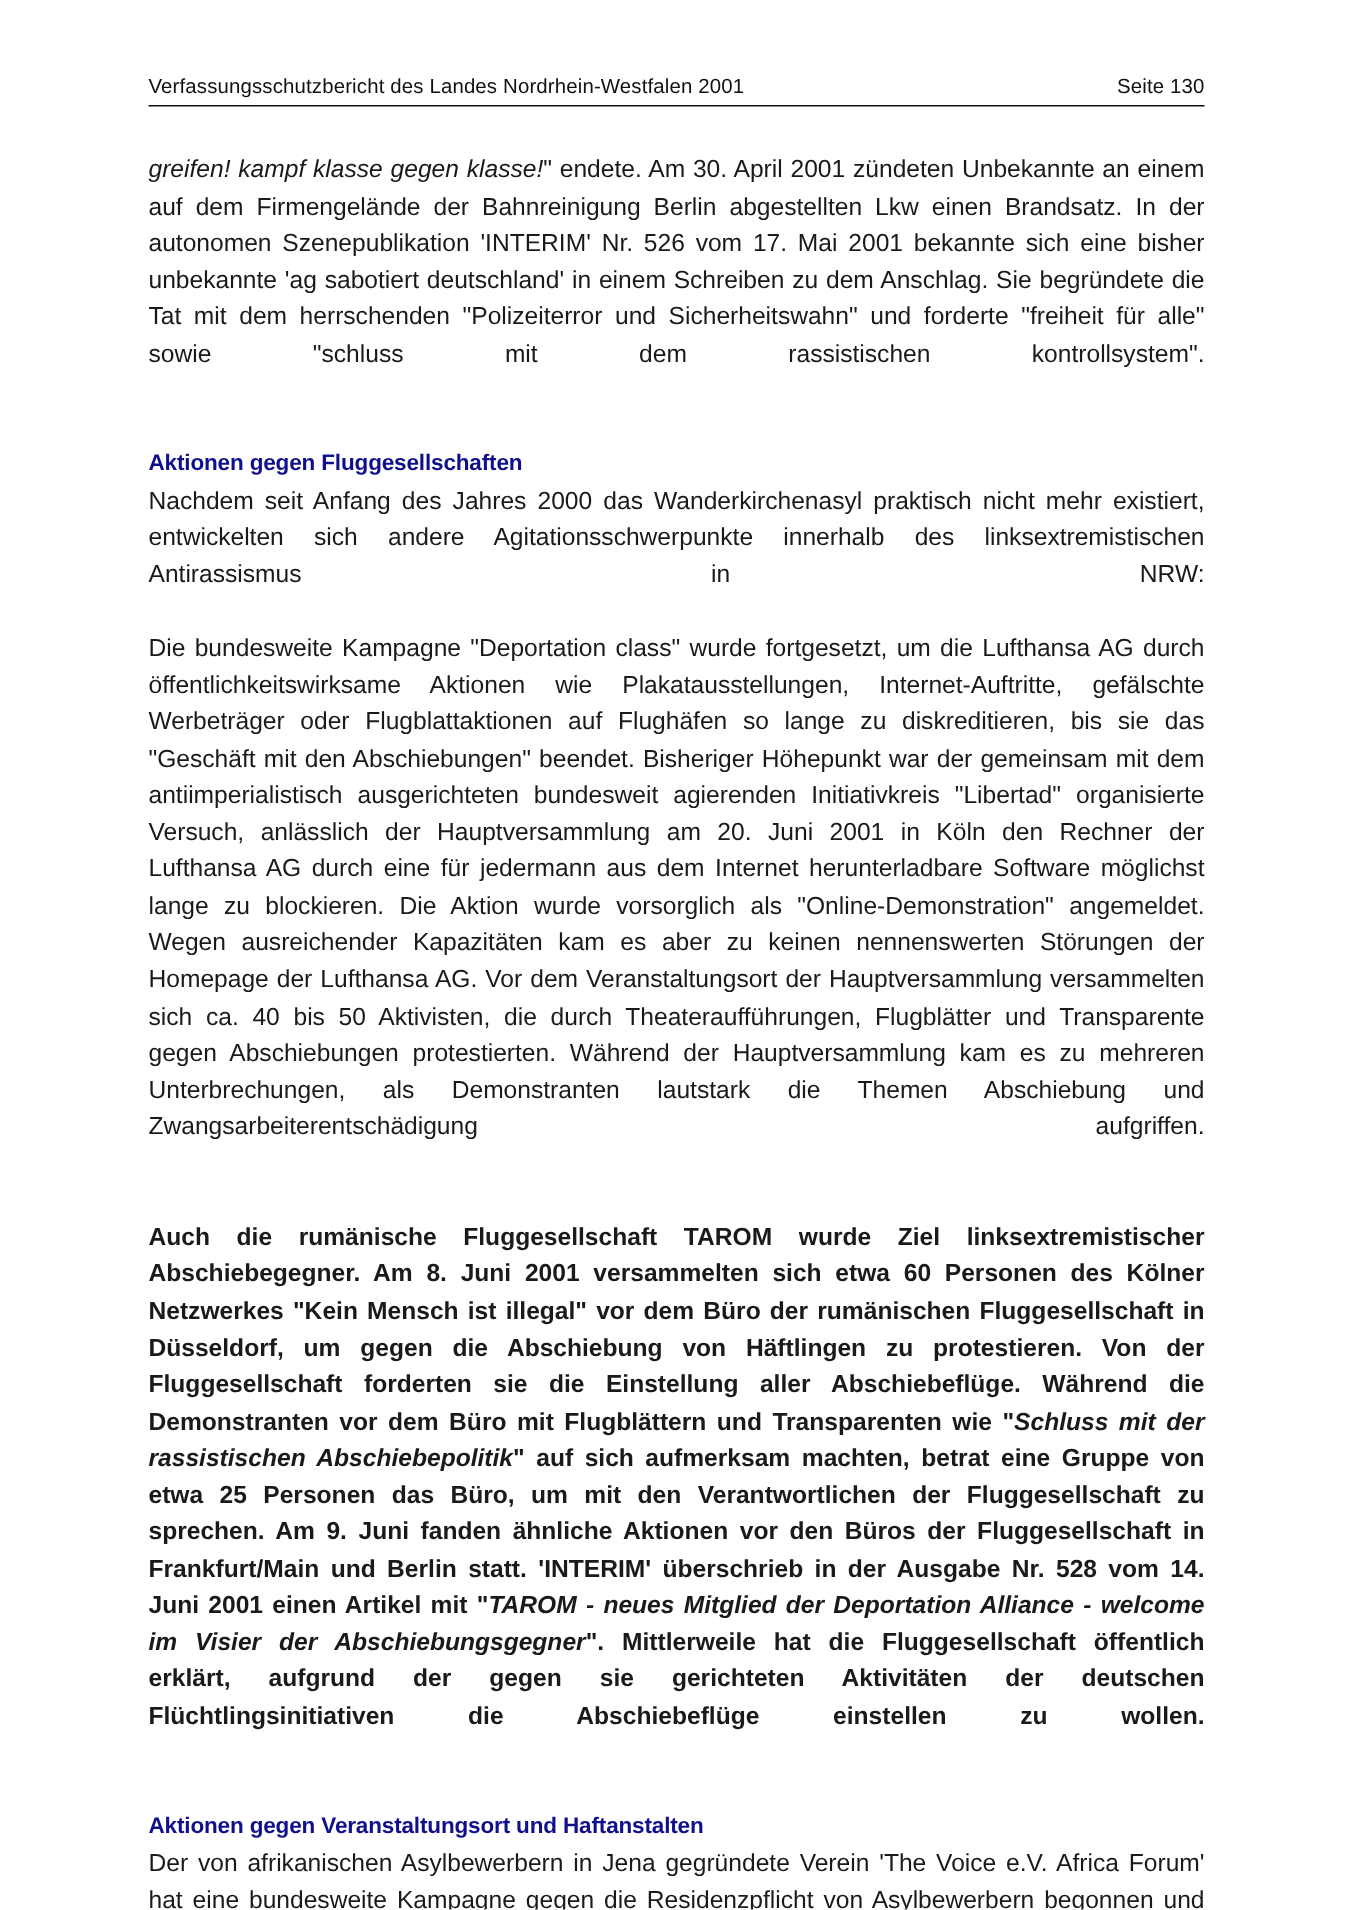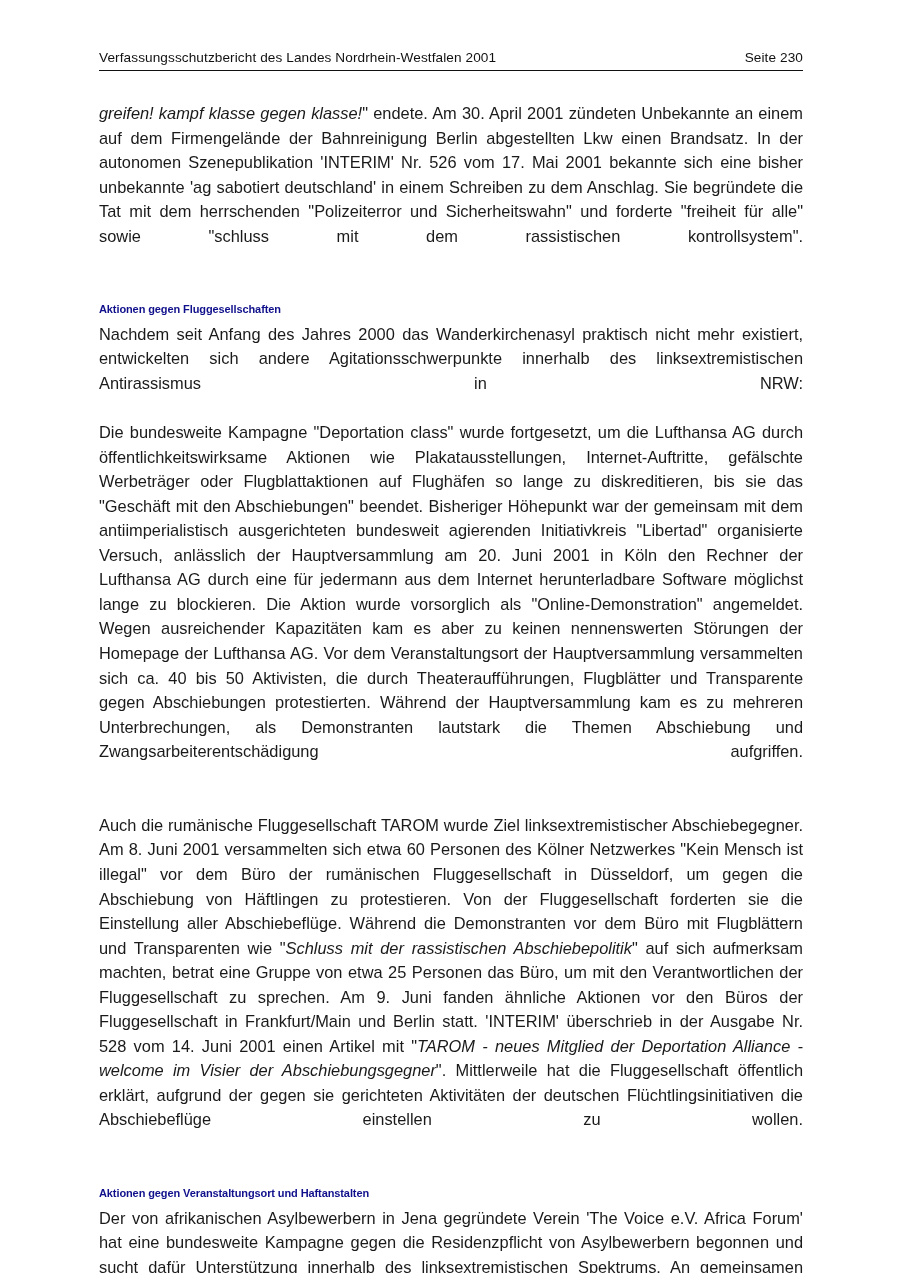--- a/index.html
+++ b/index.html
@@ -63,32 +63,33 @@
     font-size: 16.4px;
     line-height: 24.55px;
     text-align: justify;
     text-justify: inter-word;
     color: #1a1a1a;
     hyphens: none;
     word-spacing: 0.2px;
   }
   p.para + p.para {
     margin-top: 24.55px;
+    font-weight: bold;
   }
 
   
   p.para::after {
     content: "";
     display: inline-block;
     width: 100%;
   }
 
   h2.section-heading {
     margin: 0;
-    font-size: 11px;
+    font-size: 15px;
     line-height: 24.55px;
     font-weight: bold;
     color: #10108c;
     letter-spacing: -0.1px;
   }
   
   .heading-block {
     margin-top: 24.55px;
   }
   .heading-block p.para {
@@ -99,21 +100,21 @@
     font-style: italic;
   }
 </style>
 </head>
 <body>
 
 <div class="page">
 
   <div class="page-header">
     <span class="header-title">Verfassungsschutzbericht des Landes Nordrhein-Westfalen 2001</span>
-    <span class="header-page">Seite 230</span>
+    <span class="header-page">Seite 130</span>
   </div>
 
   <div class="content">
 
     <p class="para"><em class="it">greifen! kampf klasse gegen klasse!</em><span>" endete. Am 30. April 2001 zündeten Unbekannte an einem auf dem Firmengelände der Bahnreinigung Berlin abgestellten Lkw einen Brandsatz. In der autonomen Szenepublikation 'INTERIM' Nr. 526 vom 17. Mai 2001 bekannte sich eine bisher unbekannte 'ag sabotiert deutschland' in einem Schreiben zu dem Anschlag. Sie begründete die Tat mit dem herrschenden "Polizeiterror und Sicherheitswahn" und forderte "freiheit für alle" sowie "schluss mit dem rassistischen kontrollsystem".</span></p>
 
     <div class="heading-block">
       <h2 class="section-heading">Aktionen gegen Fluggesellschaften</h2>
       <p class="para">Nachdem seit Anfang des Jahres 2000 das Wanderkirchenasyl praktisch nicht mehr existiert, entwickelten sich andere Agitationsschwerpunkte innerhalb des linksextremistischen Antirassismus in NRW:</p>
     </div>

